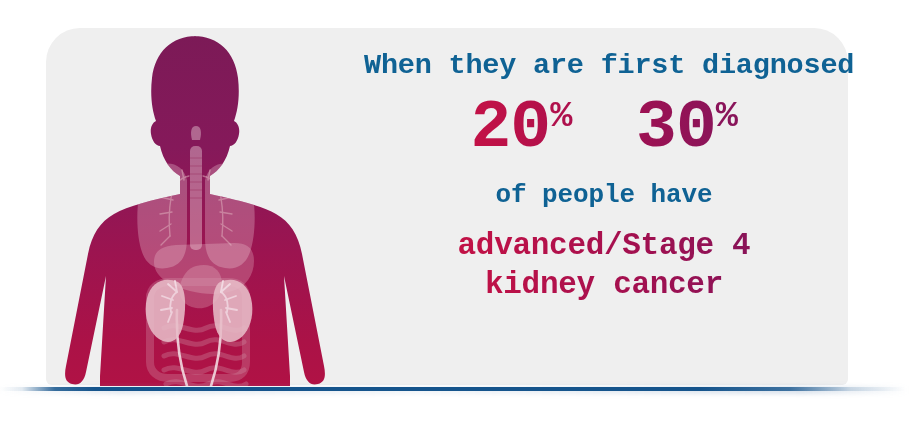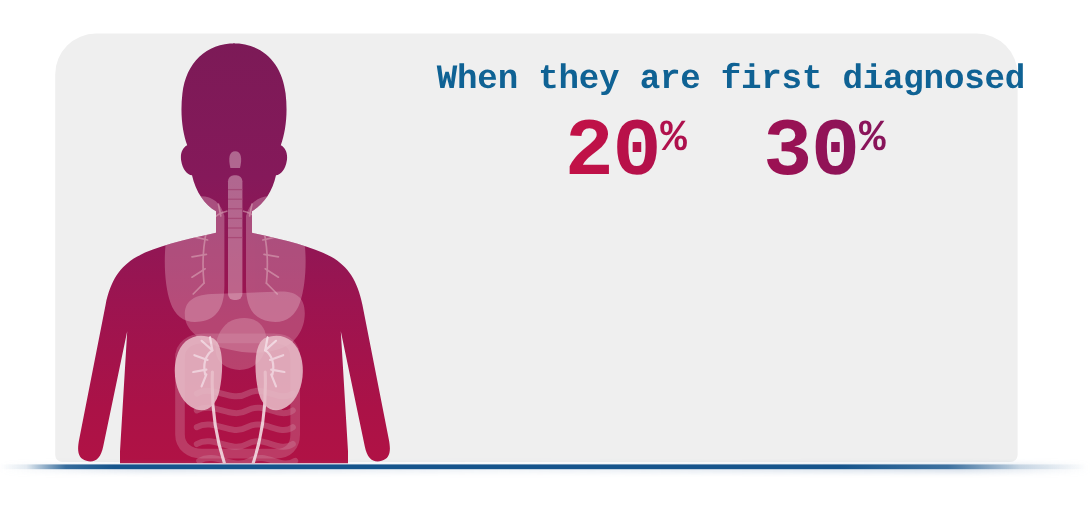--- a/index.html
+++ b/index.html
@@ -326,21 +326,26 @@
   </div>
 
   <div class="copy">
 
     <div class="line-head">When they are first diagnosed</div>
 
     <div class="line-stat">
       <span class="num">20</span><span class="pct">%</span><span class="to">to</span><span class="num">30</span><span class="pct">%</span>
     </div>
 
-
+    <div class="line-sub">of people have</div>
+
+    <div class="line-emph">
+      <div class="emph-l1">advanced/Stage 4</div>
+      <div class="emph-l2">kidney cancer</div>
+    </div>
 
   </div>
 
   <div class="rule-wrap">
     <div class="rule-haze"></div>
     <div class="rule"></div>
   </div>
 
 </div>
 

